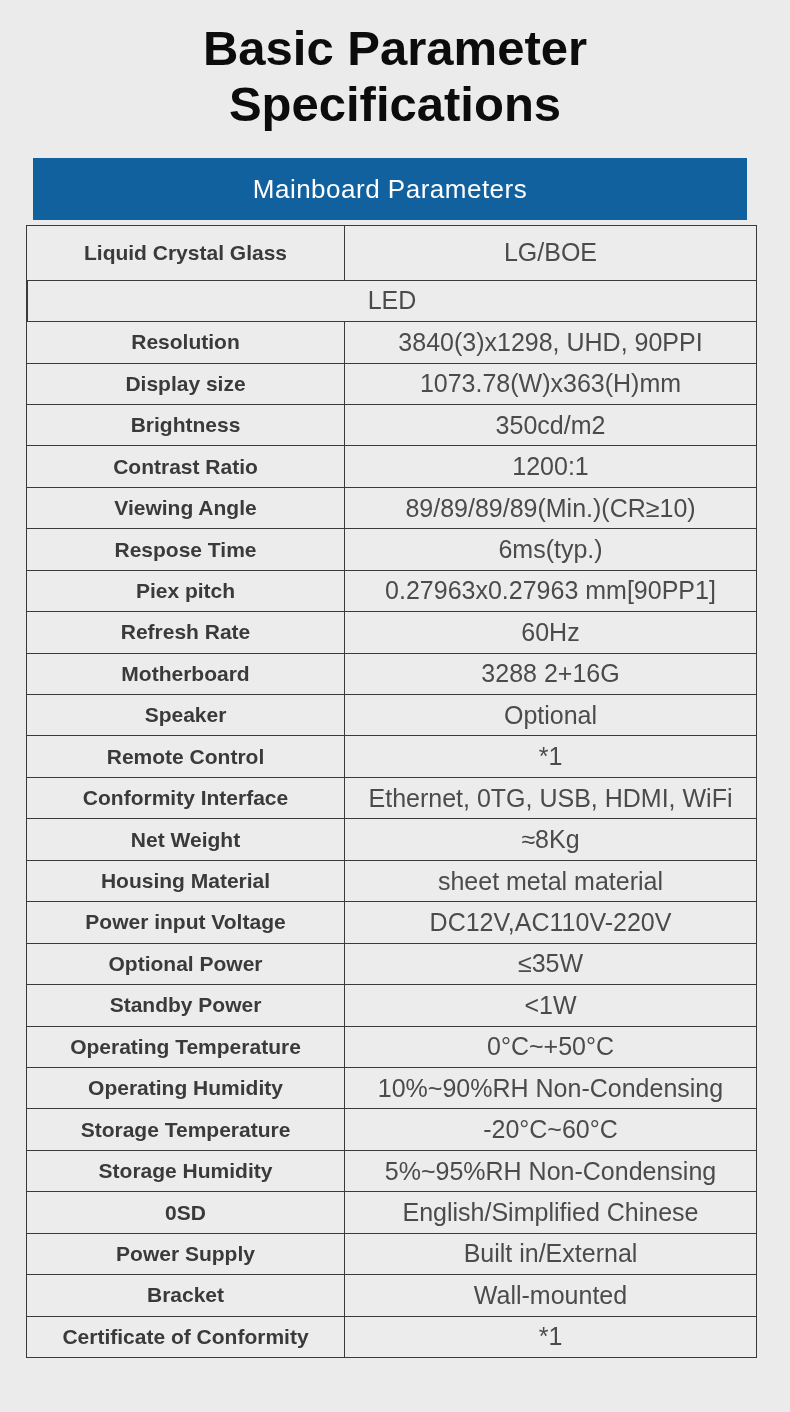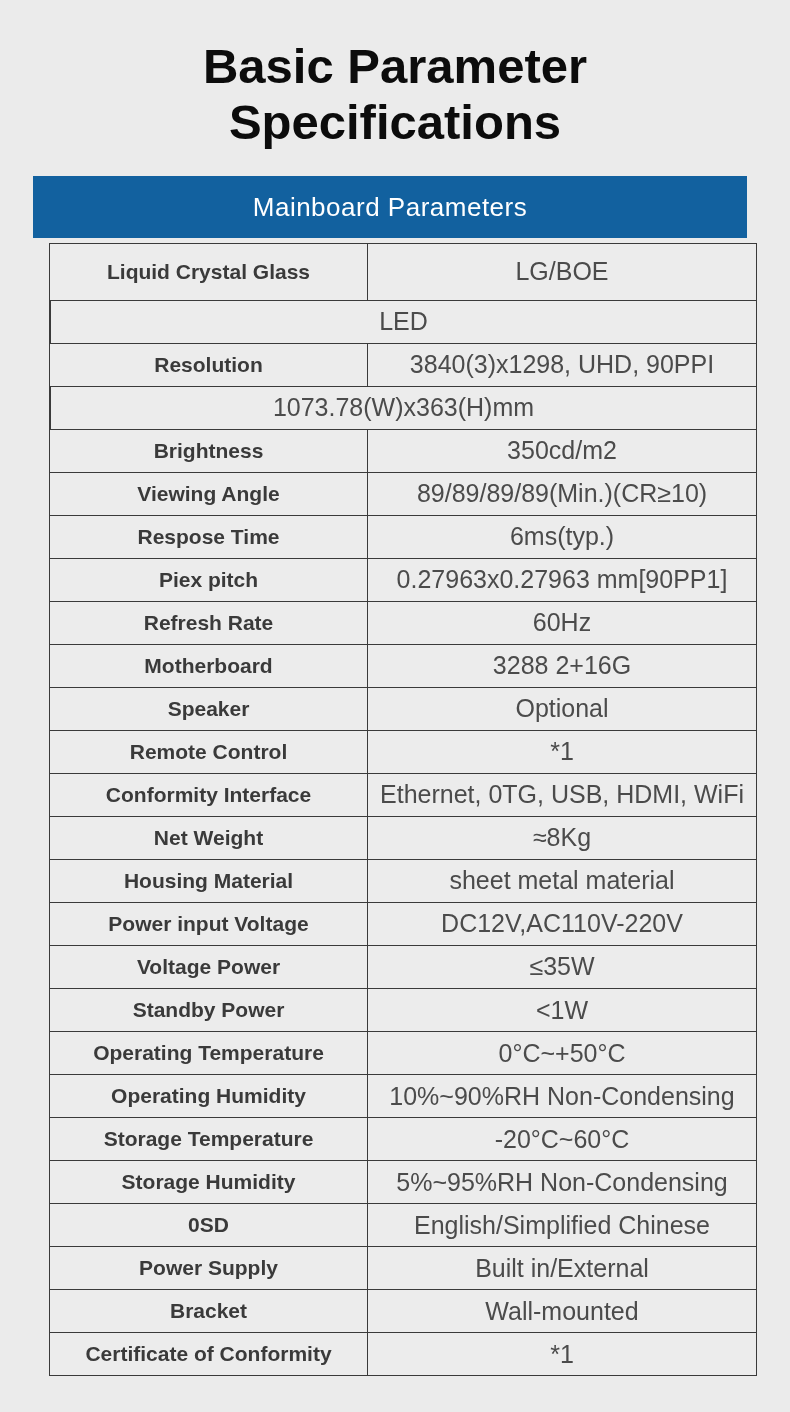--- a/index.html
+++ b/index.html
@@ -5,42 +5,42 @@
   html, body { margin: 0; padding: 0; }
   body {
     width: 790px;
     height: 1412px;
     background: #ebebeb;
     font-family: "Liberation Sans", "DejaVu Sans", sans-serif;
     overflow: hidden;
   }
   .title {
     margin: 0;
-    padding-top: 38px;
+    padding-top: 20px;
     text-align: center;
     font-size: 49px;
     line-height: 56px;
     font-weight: 700;
     color: #0c0c0c;
   }
   .title .line { display: block; }
   .header-bar {
     margin: 26px 43px 0 33px;
     height: 62px;
     background: #12619f;
     display: flex;
     align-items: center;
     justify-content: center;
     color: #ffffff;
     font-size: 26px;
     font-weight: 500;
     letter-spacing: 0.5px;
   }
   .spec-table {
-    margin: 5px 33px 0 49px;
+    margin: 5px 33px 0 26px;
     height: 1133px;
     box-sizing: border-box;
     border: 1.5px solid #3a3a3a;
     display: flex;
     flex-direction: column;
     background: #ececec;
   }
   .row {
     flex: 1;
     display: flex;
@@ -93,28 +93,33 @@
   <div class="row">
     <div class="cell value">LED</div>
   </div>
 
   <div class="row">
     <div class="cell label">Resolution</div>
     <div class="cell value">3840(3)x1298,  UHD,  90PPI</div>
   </div>
 
   <div class="row">
+    <div class="cell label">Display size</div>
     <div class="cell value">1073.78(W)x363(H)mm</div>
   </div>
 
   <div class="row">
     <div class="cell label">Brightness</div>
     <div class="cell value">350cd/m2</div>
   </div>
 
+  <div class="row">
+    <div class="cell label">Contrast Ratio</div>
+    <div class="cell value">1200:1</div>
+  </div>
 
   <div class="row">
     <div class="cell label">Viewing Angle</div>
     <div class="cell value">89/89/89/89(Min.)(CR≥10)</div>
   </div>
 
   <div class="row">
     <div class="cell label">Respose Time</div>
     <div class="cell value">6ms(typ.)</div>
   </div>
@@ -158,21 +163,21 @@
     <div class="cell label">Housing Material</div>
     <div class="cell value">sheet metal material</div>
   </div>
 
   <div class="row">
     <div class="cell label">Power input Voltage</div>
     <div class="cell value">DC12V,AC110V-220V</div>
   </div>
 
   <div class="row">
-    <div class="cell label">Voltage Power</div>
+    <div class="cell label">Optional Power</div>
     <div class="cell value">≤35W</div>
   </div>
 
   <div class="row">
     <div class="cell label">Standby Power</div>
     <div class="cell value">&lt;1W</div>
   </div>
 
   <div class="row">
     <div class="cell label">Operating Temperature</div>

